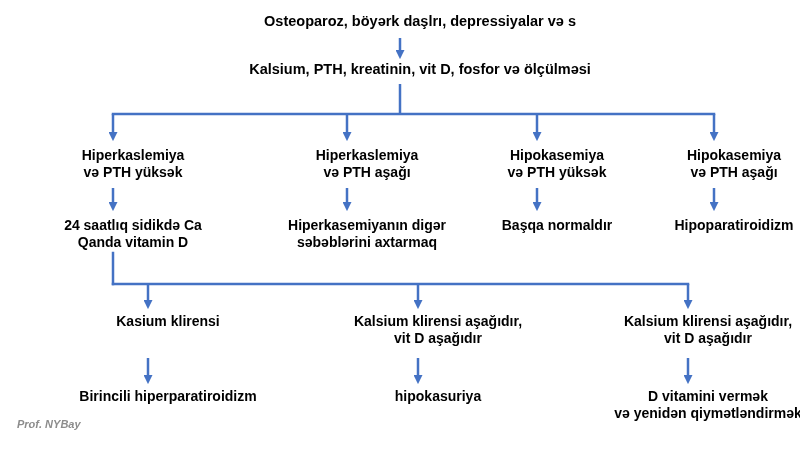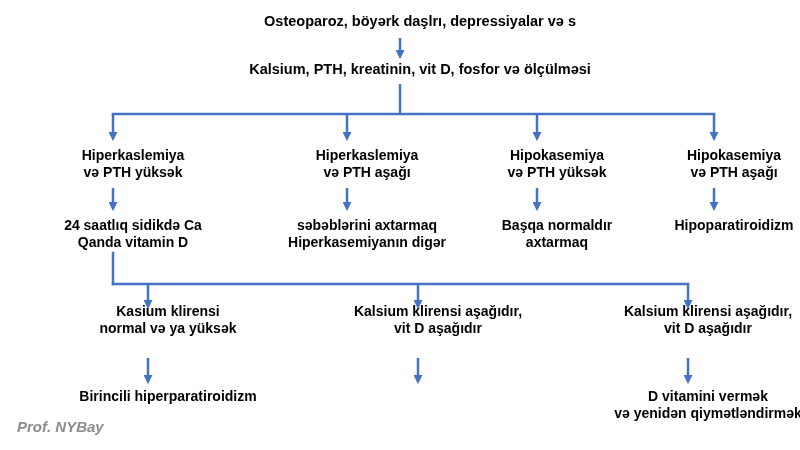--- a/index.html
+++ b/index.html
@@ -33,31 +33,31 @@
   .b1 { width: 230px; }
   .b1c { top: 147px; }
   .b1o { top: 217px; }
   .col1 { left: -2px; }
   .col2 { left: 232px; }
   .col3 { left: 422px; }
   .col4 { left: 599px; }
 
   
   .b2 { width: 250px; }
-  .b2c { top: 303px; }
+  .b2c { top: 313px; }
   .b2o { top: 388px; }
   .colA { left: 23px; }
   .colB { left: 293px; }
   .colC { left: 563px; }
 
   #credit {
     position: absolute;
     left: 17px;
     top: 418px;
-    font-size: 15px;
+    font-size: 11px;
     font-style: italic;
     font-weight: bold;
     color: #8c8c8c;
   }
 </style>
 </head>
 <body>
 
 <div id="canvas">
 
@@ -118,50 +118,49 @@
     <span>Hipokasemiya</span>
     <span></span>
     <span>və PTH aşağı</span>
   </div>
 
   <div class="node b1 b1o col1">
     <span>24 saatlıq sidikdə Ca</span>
     <span>Qanda vitamin D</span>
   </div>
   <div class="node b1 b1o col2">
+    <span>Hiperkasemiyanın digər</span>
     <span>səbəblərini axtarmaq</span>
-    <span>Hiperkasemiyanın digər</span>
   </div>
   <div class="node b1 b1o col3">
     <span>Başqa normaldır</span>
-    <span>axtarmaq</span>
   </div>
   <div class="node b1 b1o col4">
     <span>Hipoparatiroidizm</span>
     <span></span>
   </div>
 
   <div class="node b2 b2c colA">
     <span>Kasium klirensi</span>
-    <span>normal və ya yüksək</span>
   </div>
   <div class="node b2 b2c colB">
     <span>Kalsium klirensi aşağıdır,</span>
     <span>vit D aşağıdır</span>
   </div>
   <div class="node b2 b2c colC">
     <span>Kalsium klirensi aşağıdır,</span>
     <span>vit D aşağıdır</span>
   </div>
 
   <div class="node b2 b2o colA">
     <span>Birincili hiperparatiroidizm</span>
     <span></span>
   </div>
   <div class="node b2 b2o colB">
+    <span>hipokasuriya</span>
   </div>
   <div class="node b2 b2o colC">
     <span>D vitamini vermək</span>
     <span>və yenidən qiymətləndirmək</span>
   </div>
 
   <div id="credit">Prof. NYBay</div>
 
 </div>
 

